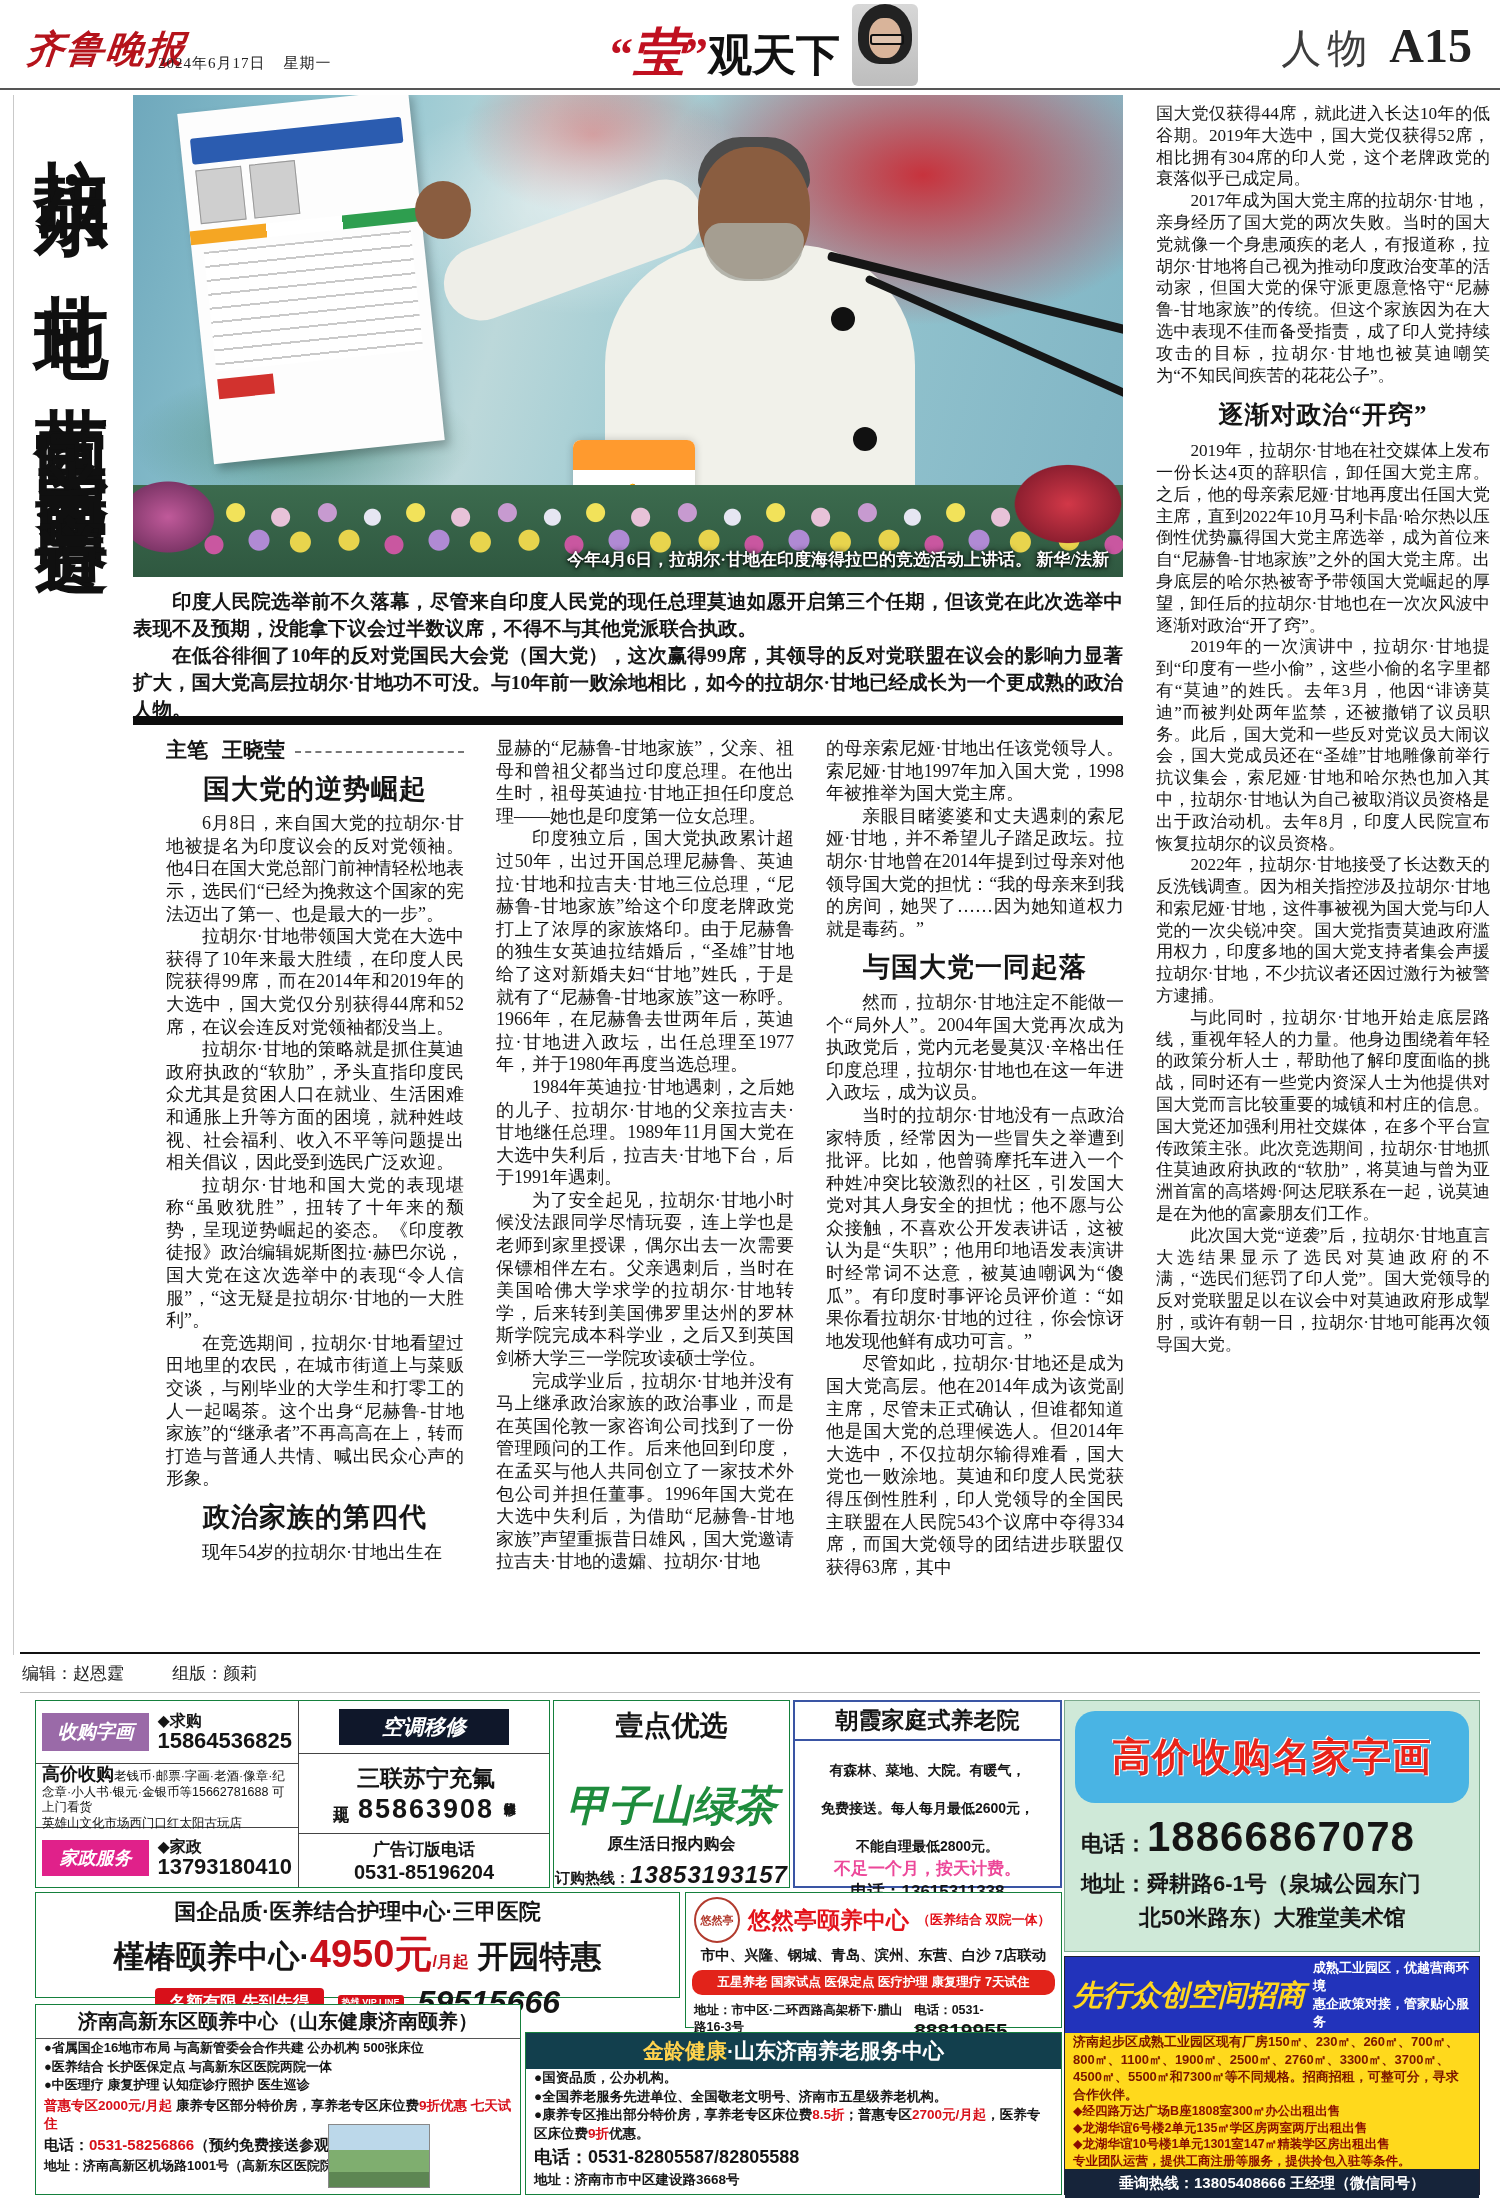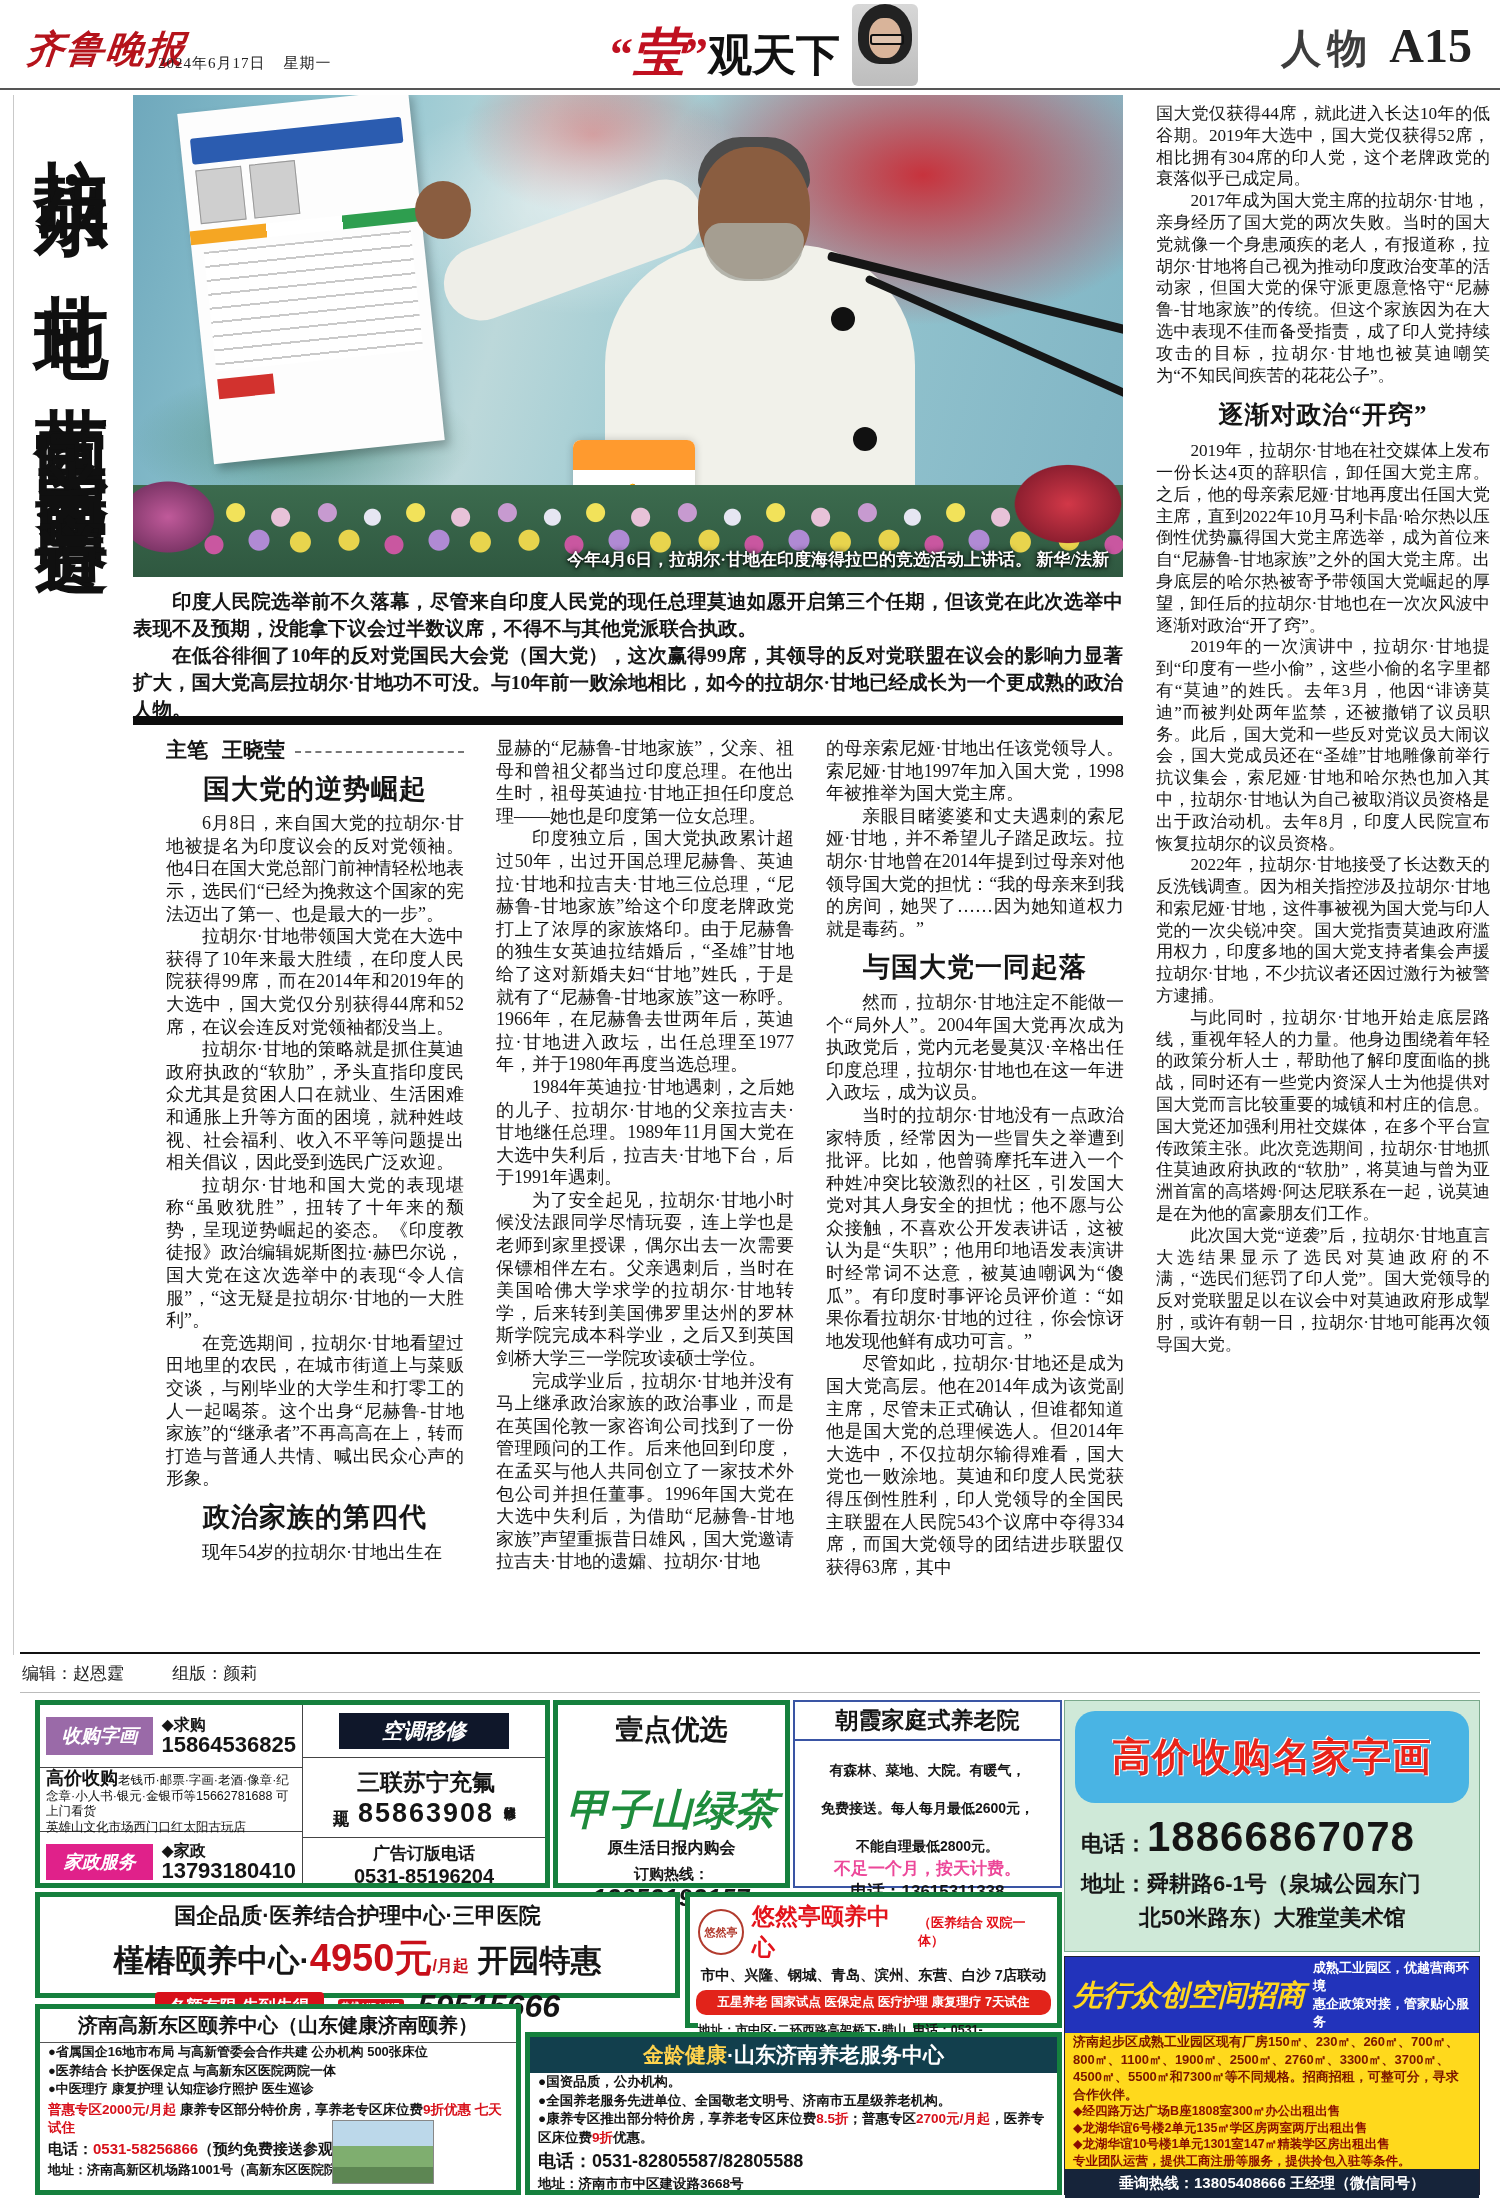--- a/index.html
+++ b/index.html
@@ -13,21 +13,21 @@
   #dateline span{margin-right:18px;}
   #colhead{position:absolute;left:610px;top:18px;font-size:44px;font-weight:900;color:#111;}
   #colhead .q{color:#c01020;font-size:46px;}
   #colhead .ying{color:#c01020;font-family:"DejaVu Serif",serif;font-style:italic;font-size:52px;}
   #portrait{position:absolute;left:852px;top:4px;width:66px;height:82px;border-radius:6px;
             background:linear-gradient(180deg,#d7d7d7 0%,#bdbdbd 100%);overflow:hidden;}
   #portrait .hair{position:absolute;left:6px;top:0;width:54px;height:60px;border-radius:50% 50% 40% 40%;background:#222;}
   #portrait .face{position:absolute;left:17px;top:14px;width:32px;height:40px;border-radius:45%;background:#d9b49a;}
   #portrait .glasses{position:absolute;left:18px;top:30px;width:30px;height:7px;border:2px solid #111;border-radius:3px;background:rgba(255,255,255,.2);}
   #secpage{position:absolute;right:28px;top:18px;display:flex;align-items:baseline;gap:16px;}
-  #secpage .sec{font-size:40px;font-weight:700;color:#3d3d3d;letter-spacing:6px;}
+  #secpage .sec{font-size:40px;font-weight:400;color:#3d3d3d;letter-spacing:6px;}
   #secpage .pno{font-size:48px;font-weight:900;color:#222;font-family:"Liberation Serif",serif;}
   
   #vhead{position:absolute;left:20px;top:100px;height:1556px;width:104px;
          writing-mode:vertical-rl;text-orientation:upright;font-size:74px;font-weight:900;
          letter-spacing:13px;color:#101010;font-family:"Liberation Serif",serif;line-height:104px;}
   #leftedge{position:absolute;left:13px;top:95px;width:1px;height:1560px;background:#c9c9c9;}
   
   #photo{position:absolute;left:133px;top:95px;width:990px;height:482px;overflow:hidden;background:
      linear-gradient(105deg,#6fa8bc 0%,#8ec4d0 20%,#bcd8da 38%,#9ccad2 55%,#7fb4c4 100%);}
   .ph-red{position:absolute;right:-60px;top:-70px;width:520px;height:300px;
@@ -97,21 +97,21 @@
   #sidebar{position:absolute;left:1156px;top:103px;width:334px;height:1552px;font-size:17.2px;line-height:21.8px;text-align:justify;overflow:hidden;}
   #sidebar p{margin:0;text-indent:2em;}
   #sidebar p.cont{text-indent:0;}
   #sidebar .subhead{font-size:25px;margin:18px 0 14px 0;}
   
   #frule{position:absolute;left:20px;top:1652px;width:1460px;height:2px;background:#111;}
   #editor{position:absolute;left:22px;top:1662px;font-size:17px;color:#222;}
   #editor span{margin-right:44px;}
   #frule2{position:absolute;left:20px;top:1692px;width:1460px;height:1px;background:#bbb;}
   
-  .ad{position:absolute;border:5px solid #15803d;background:#fff;box-sizing:border-box;font-family:"Liberation Sans","DejaVu Sans",sans-serif;}
+  .ad{position:absolute;border:1px solid #15803d;background:#fff;box-sizing:border-box;font-family:"Liberation Sans","DejaVu Sans",sans-serif;}
   
   #ad-a{left:35px;top:1700px;width:515px;height:188px;}
   #ad-a .vdiv{position:absolute;left:262px;top:0;bottom:0;width:1px;background:#444;}
   #ad-a .h1{position:absolute;left:0;top:62px;width:262px;height:1px;background:#444;}
   #ad-a .h2{position:absolute;left:0;top:126px;width:262px;height:1px;background:#444;}
   #ad-a .h3{position:absolute;left:262px;top:52px;right:0;height:1px;background:#444;}
   #ad-a .h4{position:absolute;left:262px;top:132px;right:0;height:1px;background:#444;}
   .tagbox{display:inline-block;color:#fff;font-weight:900;font-style:italic;text-align:center;}
   #ad-a .r1{position:absolute;left:0;top:0;width:262px;height:62px;display:flex;align-items:center;gap:8px;padding:0 6px;box-sizing:border-box;}
   #ad-a .r1 .tagbox{background:#9a6aa8;width:108px;height:38px;line-height:38px;font-size:19px;}

